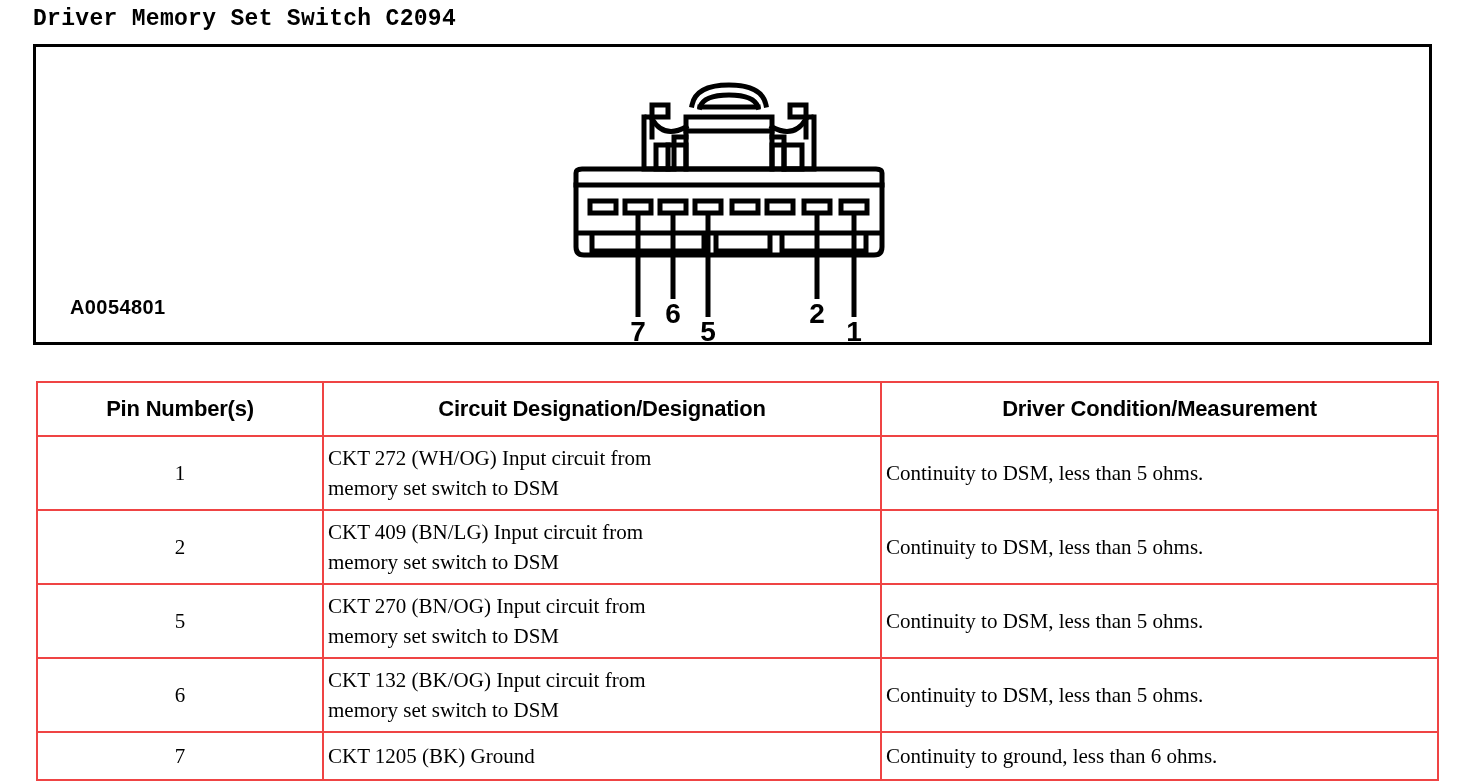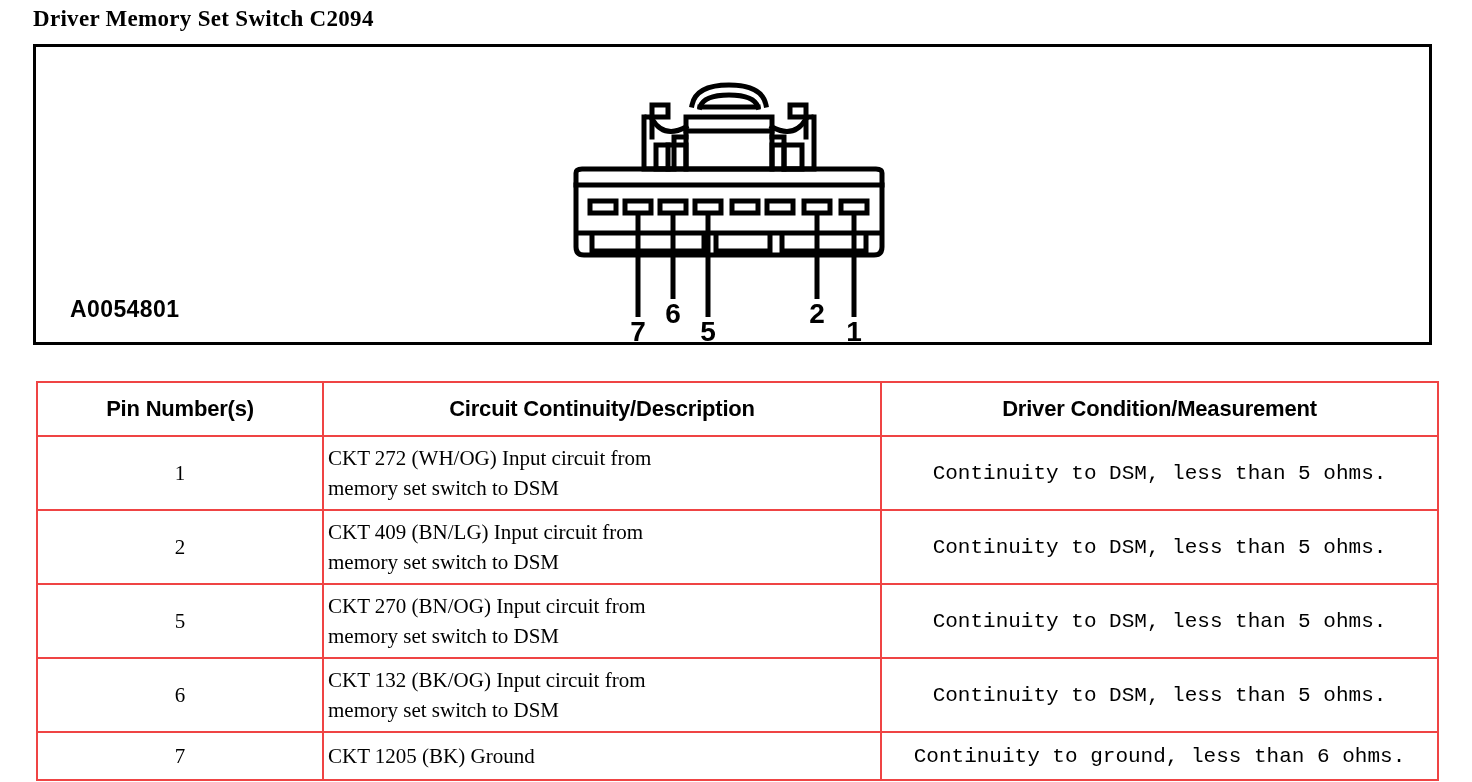--- a/index.html
+++ b/index.html
@@ -14,21 +14,21 @@
     font-family: "Liberation Serif", serif;
     color: #000000;
     overflow: hidden;
   }
 
   
   .doc-title {
     position: absolute;
     left: 33px;
     top: 6px;
-    font-family: Liberation Serif, serif;
+    font-family: Liberation Mono, monospace;
     font-weight: bold;
     font-size: 23px;
     letter-spacing: 0.3px;
     white-space: nowrap;
   }
 
   
   .diagram-frame {
     position: absolute;
     left: 33px;
@@ -39,21 +39,21 @@
     box-sizing: border-box;
     background: #fff;
   }
 
   .diagram-code {
     position: absolute;
     left: 34px;
     top: 249px;
     font-family: "Liberation Sans", sans-serif;
     font-weight: bold;
-    font-size: 23px;
+    font-size: 20px;
     letter-spacing: 0.4px;
   }
 
   
   .connector-art {
     position: absolute;
     left: 528px;
     top: 14px;
     width: 330px;
     height: 280px;
@@ -96,23 +96,23 @@
     font-family: "Liberation Serif", serif;
   }
   .cell-ckt {
     text-align: left;
     font-size: 21px;
     font-family: "Liberation Serif", serif;
     line-height: 1.45;
     padding: 0 14px;
   }
   .cell-norm {
-    text-align: center;
+    text-align: left;
     font-size: 21px;
-    font-family: Liberation Mono, monospace;
+    font-family: Liberation Serif, serif;
     padding-left: 16px;
     padding-right: 8px;
   }
   .ckt-line { display: block; }
 </style>
 </head>
 <body>
 
 <div class="doc-title">Driver Memory Set Switch C2094</div>
 
@@ -186,21 +186,21 @@
 
 <table class="pin-table">
   <colgroup>
     <col class="col-pin">
       <col class="col-ckt">
       <col class="col-norm">
   </colgroup>
   <thead>
     <tr>
       <th>Pin Number(s)</th>
-      <th>Circuit Continuity/Description</th>
+      <th>Circuit Designation/Designation</th>
       <th>Driver Condition/Measurement</th>
     </tr>
   </thead>
   <tbody>
     <tr>
       <td class="cell-pin">1</td>
       <td class="cell-ckt">
         <span class="ckt-line">CKT 272 (WH/OG) Input circuit from</span>
         <span class="ckt-line">memory set switch to DSM</span>
       </td>

